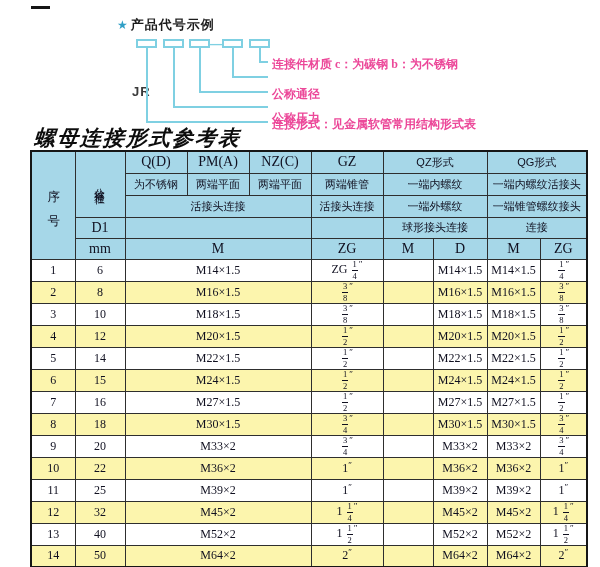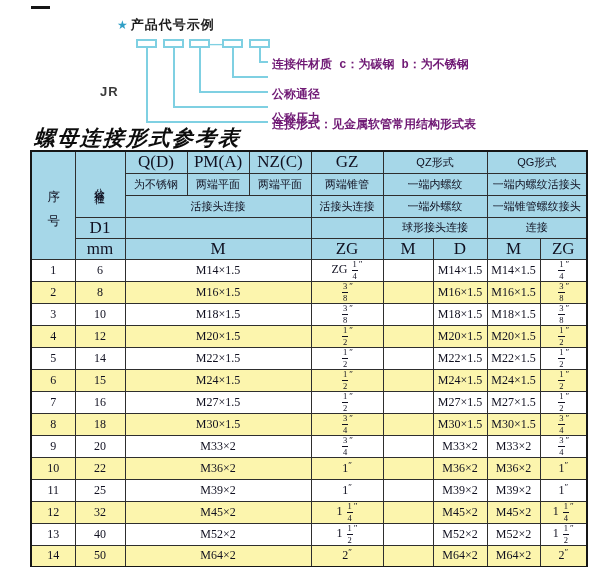--- a/index.html
+++ b/index.html
@@ -7,43 +7,43 @@
               font-family:"Liberation Serif","DejaVu Serif",serif; }
   #page { position:relative; width:600px; height:506px; background:#fff; }
 
   
   .crop-mark { position:absolute; left:31px; top:6px; width:19px; height:3px; background:#151515; }
 
   
   .diag-heading { position:absolute; left:117px; top:16px; font-size:13px; font-weight:bold;
                   color:#1c1c1c; font-family:"Liberation Sans","DejaVu Sans",sans-serif; letter-spacing:1px;}
   .diag-heading .star { color:#2f9fc6; margin-right:2px; font-size:12px; }
-  .diag-prefix { position:absolute; left:100px; top:36px; font-size:13px; font-weight:bold; color:#3a3a3a;
+  .diag-prefix { position:absolute; left:132px; top:36px; font-size:13px; font-weight:bold; color:#3a3a3a;
                  font-family:"Liberation Sans","DejaVu Sans",sans-serif; letter-spacing:1px;margin-top:48px; }
   .code-box { position:absolute; top:39px; width:21px; height:9px; border:2px solid #7fd0e2; background:#fff; }
   .code-dash { position:absolute; top:36px; left:209px; color:#7fd0e2; font-weight:bold; font-size:13px;
                font-family:"Liberation Sans",sans-serif; }
   .conn { position:absolute; border-left:2px solid #7fd0e2; border-bottom:2px solid #7fd0e2; }
-  .diag-label { position:absolute; left:272px; height:15px; font-size:12px; font-weight:bold; color:#701a75;
-                font-family:Liberation Mono, monospace; white-space:nowrap; }
+  .diag-label { position:absolute; left:272px; height:15px; font-size:12px; font-weight:bold; color:#ec4899;
+                font-family:Liberation Serif, serif; white-space:nowrap; }
 
   
   .table-title { position:absolute; left:34px; top:124px; font-size:21px; font-weight:bold;
                  font-style:italic; color:#0d0d0d; letter-spacing:2px;
                  font-family:"Liberation Serif","DejaVu Serif",serif; transform:skewX(-4deg); }
 
   
   table { position:absolute; left:30px; top:150px; width:556px; border-collapse:collapse;
           table-layout:fixed; font-size:12px; color:#101020; }
   td { border:1px solid #2e2e2e; text-align:center; vertical-align:middle;
        padding:0 1px; overflow:hidden; }
   table { border:2px solid #161616; }
   .hd { background:#a6d7e8; }
   .hd-cn { font-size:11px; font-family:"Liberation Sans","DejaVu Sans",sans-serif; }
-  .hd-lat { font-size:17px; }
+  .hd-lat { font-size:14px; }
   tr.h1,tr.h2,tr.h3 { height:22px; }
   tr.h4,tr.h5 { height:21px;margin-left:36px; }
   tr.data { height:22px; }
   tr.data.alt td { background:#fcf5ad; }
   .vtext { writing-mode:vertical-lr; text-orientation:upright; margin:0 auto;
            font-size:12px; font-family:"Liberation Sans","DejaVu Sans",sans-serif; }
   .vtext.sn { letter-spacing:26px; font-size:12.5px; }
   .vtext.dn { letter-spacing:2px; font-size:10.5px; }
 
   

